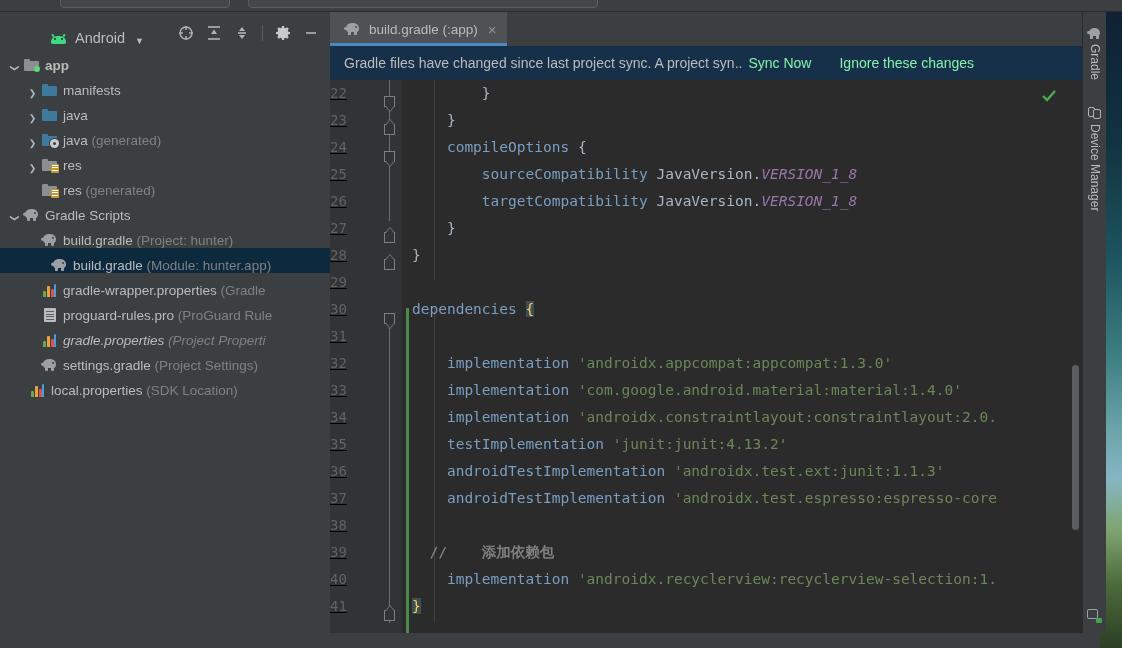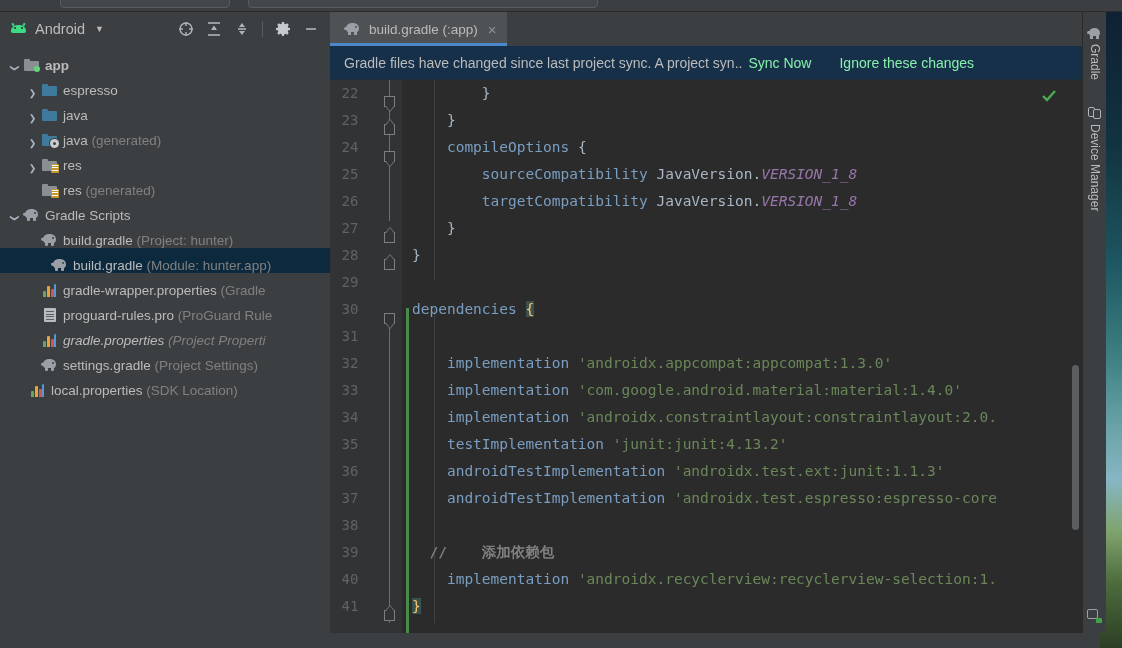--- a/index.html
+++ b/index.html
@@ -24,22 +24,23 @@
     background:#3c3f41; border-bottom:1px solid #2b2b2b; overflow:hidden;
   }
   .tspill { position:absolute; top:-14px; height:22px; border:1px solid #5a5d5f; border-radius:4px; background:#43464a; }
 
   
   .left-panel {
     position:absolute; left:0; top:12px; width:330px; height:621px;
     background:#3c3f41; display:flex; flex-direction:column;
   }
   .panel-header {
-    height:34px; display:flex; align-items:center; padding:0 6px 0 10px;
+    height:34px; display:flex; align-items:flex-end; padding:0 6px 0 10px;
     flex:0 0 34px;
+    margin-left:40px;
   }
   .panel-title { color:#bbbbbb; font-size:14.5px; margin-left:8px; }
   .hdr-icons { margin-left:auto; display:flex; align-items:center; gap:2px; }
   .hicon {
     width:26px; height:26px; display:flex; align-items:center; justify-content:center;
     border-radius:3px; cursor:pointer;
   }
   .hsep { width:1px; height:16px; background:#5a5d5f; margin:0 5px; }
 
   .tree { flex:1; overflow:hidden; padding-top:2px; font-size:13.5px; }
@@ -111,21 +112,21 @@
     display:flex; align-items:center; padding:0 14px; font-size:14px;
     color:#bbbbbb; white-space:nowrap; overflow:hidden;
   }
   .notify a { color:#86efac; text-decoration:none; cursor:pointer; }
   .nlink1 { margin-left:6px; }
   .nlink2 { margin-left:28px; }
 
   .code-wrap { position:relative; height:553px; background:#2b2b2b; overflow:hidden; }
   .gutter-nums {
     position:absolute; left:0; top:0; width:48px; height:100%;
-    background:#313335; text-align:center; padding-right:8px;
+    background:#313335; text-align:left; padding-right:8px;text-decoration:underline;
   }
   .foldcol { position:absolute; left:48px; top:0; width:24px; height:100%; background:#313335; }
   .markcol { position:absolute; left:72px; top:0; width:10px; height:100%; background:#2b2b2b; }
 
   .ln {
     height:27px; line-height:27px; color:#606366;
     font-family:"DejaVu Sans Mono", monospace; font-size:14px;
   }
   .codelines {
     position:absolute; left:82px; top:0; right:0; height:100%;
@@ -286,21 +287,21 @@
           <span class="tlabel"><b>app</b></span>
         </div>
         <div class="trow" style="padding-left: 24px;">
           <span class="chev">❯</span>
           <span class="ticon">
             <span class="fold fold-blue">
               <span class="tab"></span>
               <span class="body"></span>
             </span>
           </span>
-          <span class="tlabel">espresso</span>
+          <span class="tlabel">manifests</span>
         </div>
         <div class="trow" style="padding-left: 24px;">
           <span class="chev">❯</span>
           <span class="ticon">
             <span class="fold fold-blue">
               <span class="tab"></span>
               <span class="body"></span>
             </span>
           </span>
           <span class="tlabel">java</span>

